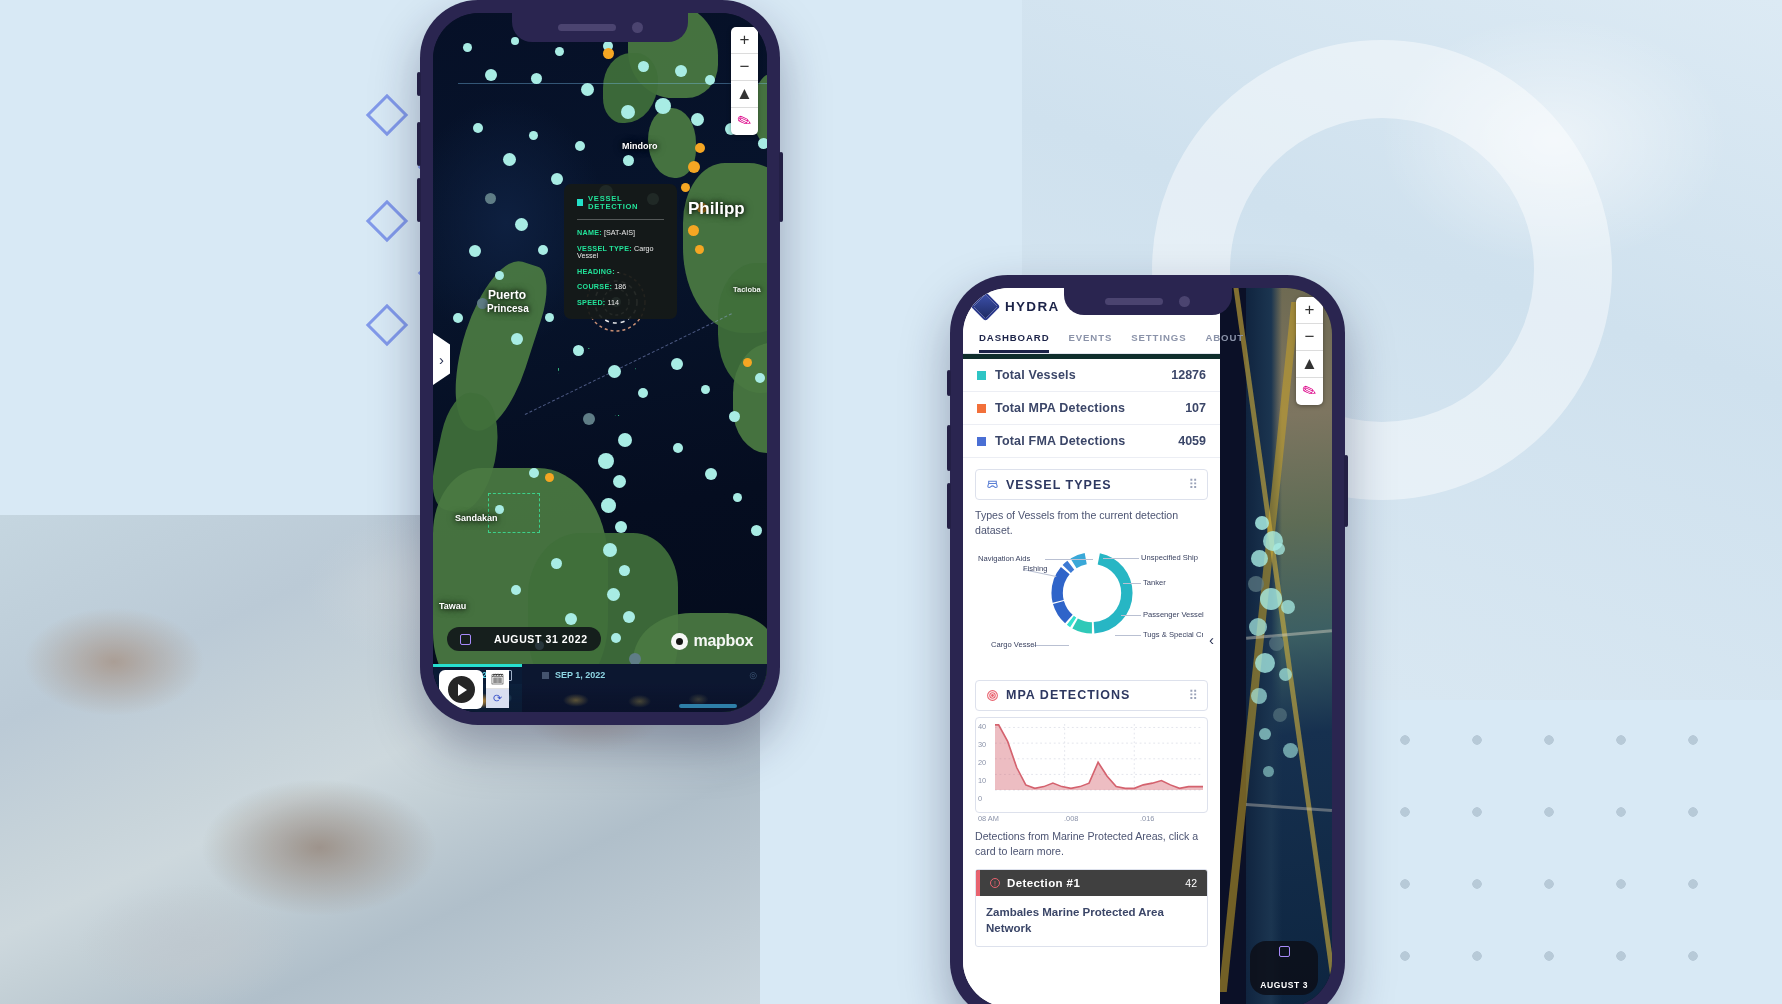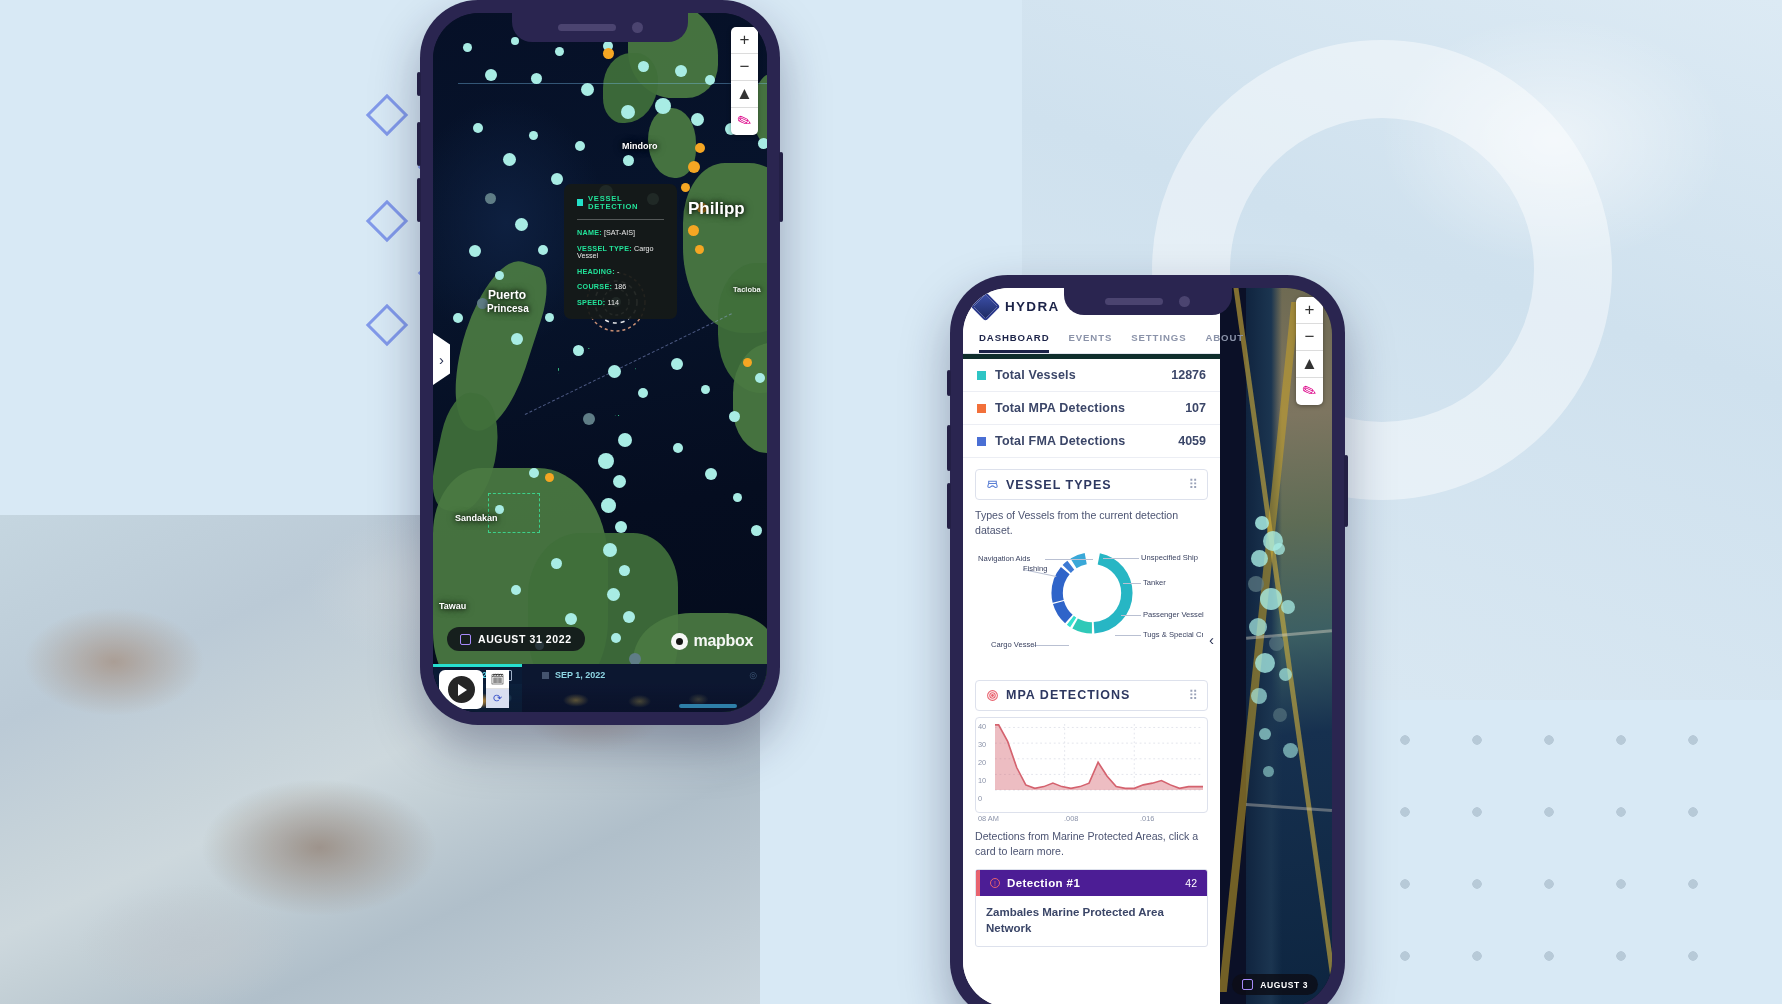--- a/index.html
+++ b/index.html
@@ -72,21 +72,21 @@
 
   
   .mapctl { position:absolute; width:27px; border-radius:5px; overflow:hidden;
             background:#fff; box-shadow:0 1px 4px rgba(0,0,0,.35); z-index:25; }
   .mapctl div { height:27px; display:flex; align-items:center; justify-content:center;
                 font-size:17px; color:#333; border-bottom:1px solid #dcdcdc; }
   .mapctl div:last-child { border-bottom:none; }
 
   
   .date-badge {
-    position:absolute; z-index:26; display:flex; align-items:center; gap:7px;
+    position:absolute; z-index:26; display:flex; align-items:center; gap:23px;
     background:rgba(12,14,22,.82); color:#fff; border-radius:16px;
     padding:6px 13px; font-size:10.5px; font-weight:700; letter-spacing:.6px;
   }
   .date-badge .ci { width:11px; height:11px; border:1.6px solid #a78bfa; border-radius:2px; }
 
   .mapbox-logo { position:absolute; z-index:26; display:flex; align-items:center; gap:5px;
                  color:#fff; font-size:16px; font-weight:700; letter-spacing:-.3px; opacity:.95; }
   .mapbox-logo .mb-c { width:17px; height:17px; border-radius:50%; background:#fff;
                        display:flex; align-items:center; justify-content:center; }
   .mapbox-logo .mb-c i { width:7px;height:7px;border-radius:50%;background:#111;display:block; }
@@ -165,21 +165,21 @@
   .donut { position:absolute; left:50%; top:6px; transform:translateX(-50%); width:92px; height:92px; }
   .dlabel { position:absolute; font-size:7.6px; color:#3a4260; white-space:nowrap; }
   .dline { position:absolute; background:#b9c0d2; height:1px; }
 
   .chart-box { margin:6px 12px 0; border:1px solid #dde1ec; border-radius:4px;
                padding:6px 4px 2px; position:relative; height:96px; }
   .ytick { position:absolute; left:2px; font-size:7.4px; color:#8b93a9; }
   .xtick { position:absolute; bottom:-11px; font-size:7.4px; color:#8b93a9; }
 
   .det-card { margin:10px 12px 0; border:1px solid #dde1ec; border-radius:3px; overflow:hidden; }
-  .det-hd { background:#4c1d95; display:flex; align-items:center; justify-content:space-between;
+  .det-hd { background:#404040; display:flex; align-items:center; justify-content:space-between;
             padding:7px 10px; border-left:4px solid #e8636f; }
   .det-hd-l { display:flex; align-items:center; gap:7px; }
   .det-t { color:#fff; font-size:11.5px; font-weight:700; letter-spacing:.4px; }
   .det-n { color:#fff; font-size:10.5px; }
   .det-body { padding:9px 10px 10px; font-size:11.5px; color:#3b4668;
               font-weight:600; line-height:1.35; }
   .warn-ic { width:10px;height:10px;border:1.4px solid #e8636f;border-radius:50%;
              color:#e8636f;font-size:7px;display:flex;align-items:center;justify-content:center; }
 
   .arrow-tab { position:absolute; z-index:35; background:#fff; display:flex;
@@ -360,21 +360,21 @@
               <span class="det-n">42</span>
             </div>
             <div class="det-body">Zambales Marine Protected Area Network</div>
           </div>
         </div>
       </div>
 
       <div class="arrow-tab" style="right:112px;top:325px;width:17px;height:52px;
            clip-path:polygon(100% 0,100% 100%,0 78%,0 22%);">‹</div>
 
-      <div class="date-badge" style="right:14px;bottom:12px;font-size:8.5px;padding:5px 10px;">
+      <div class="date-badge" style="right:14px;bottom:12px;font-size:8.5px;padding:5px 10px;flex-direction:column;">
         <span class="ci"></span>
         <span>AUGUST 3</span>
       </div>
 
       <div class="notch" style="width:168px;height:27px;">
         <span class="speaker"></span>
         <span class="cam"></span>
       </div>
     </div>
     <div class="side-btn" style="left:-3px;top:95px;width:4px;height:26px;"></div>

